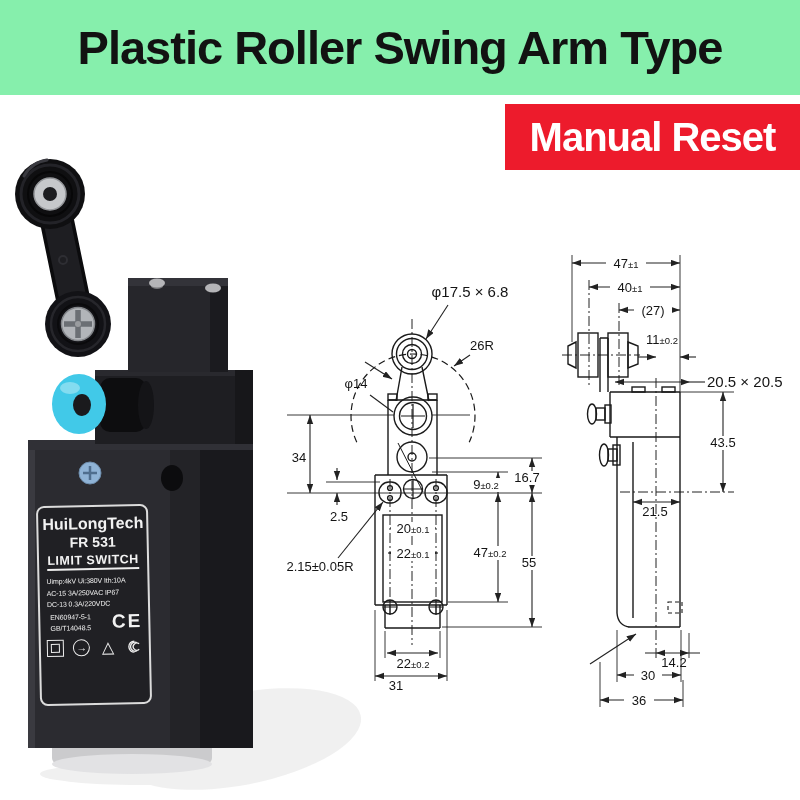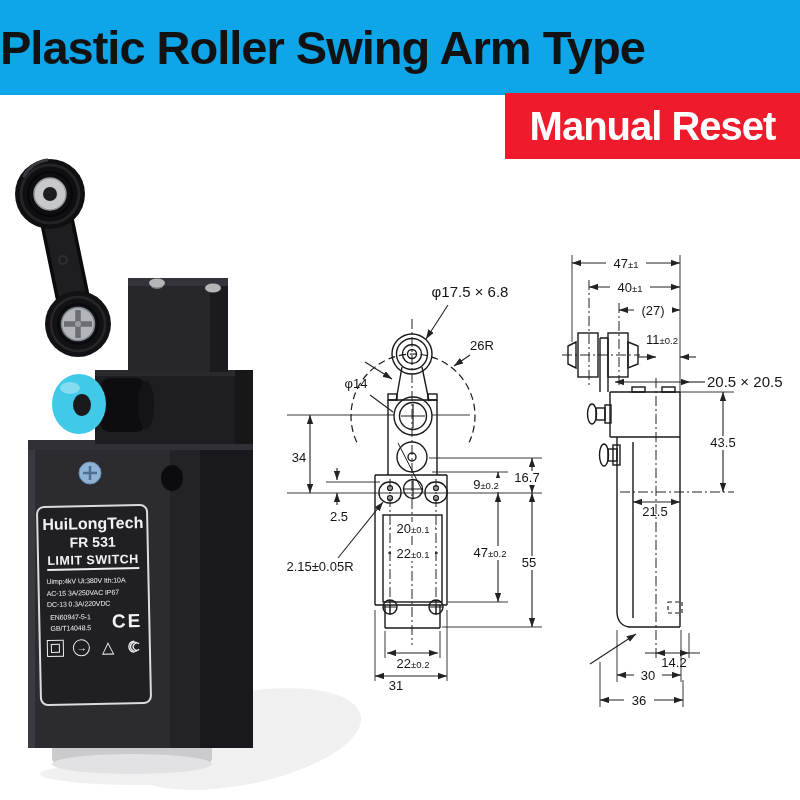--- a/index.html
+++ b/index.html
@@ -1,21 +1,21 @@
 <!DOCTYPE html>
 <html><head>
 <meta charset="utf-8">
 <style>
   html,body{margin:0;padding:0;background:#fff;}
   .stage{position:relative;width:800px;height:800px;background:#fff;overflow:hidden;
          font-family:"Liberation Sans",sans-serif;}
-  .banner{position:absolute;left:0;top:0;width:800px;height:95px;background:#0ea5e9;
-          display:flex;align-items:center;justify-content:flex-start;}
+  .banner{position:absolute;left:0;top:0;width:800px;height:95px;background:#86efac;
+          display:flex;align-items:center;justify-content:center;}
   .banner-title{font-size:47px;font-weight:bold;color:#121212;letter-spacing:-1px;}
-  .badge{position:absolute;left:505px;top:93px;width:295px;height:66px;background:#ED1B2C;
+  .badge{position:absolute;left:505px;top:104px;width:295px;height:66px;background:#ED1B2C;
          display:flex;align-items:center;justify-content:center;}
   .badge-label{font-size:40px;font-weight:bold;color:#ffffff;letter-spacing:-1px;}
   .watermark{position:absolute;left:118px;top:693px;width:245px;height:92px;background:#ededed;
              border-radius:50%;transform:rotate(-11deg);opacity:.85;}
   .photo,.fview,.sview{position:absolute;}
   .photo{left:0;top:140px;}
   .fview{left:280px;top:255px;}
   .sview{left:560px;top:230px;}
   
   .dt{font-family:"Liberation Sans",sans-serif;font-size:13px;fill:#141414;}

